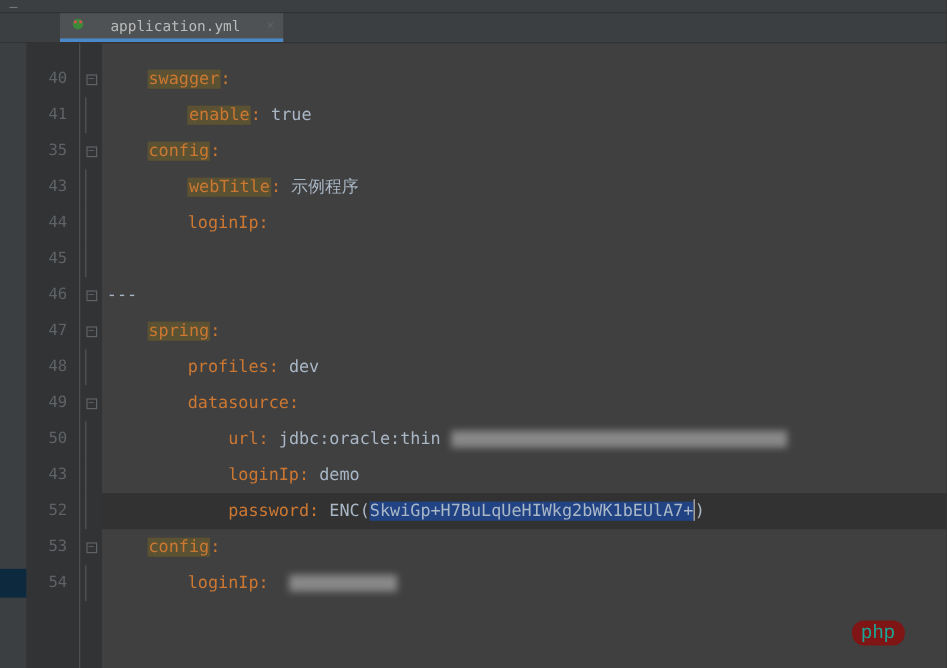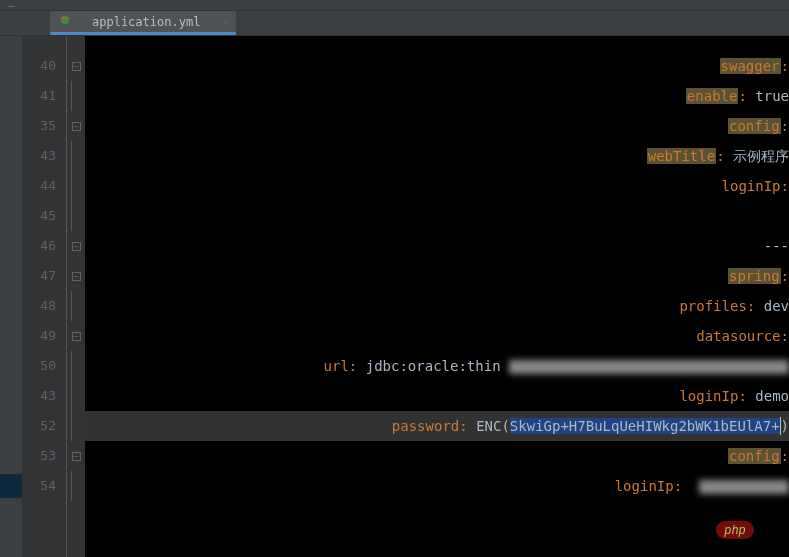--- a/index.html
+++ b/index.html
@@ -46,21 +46,21 @@
   .tab-icon svg { width: 14px; height: 14px; }
   .tab-close {
     color: #5e6366;
     font-size: 10px;
     cursor: pointer;
     margin-left: 2px;
   }
   .editor-area {
     display: flex;
     height: calc(100% - 36px);
-    background: #000000;
+    background: #404040;
   }
   .left-strip {
     width: 22px;
     background: #3c3f41;
   }
   .left-strip-hl {
     position: absolute;
     left: 0;
     top: 474px;
     width: 22px;
@@ -109,21 +109,20 @@
     text-align: center;
   }
   .fold-line {
     border-left: 1px solid #555555;
     height: 30px;
     margin-left: 4px;
   }
   .code-body .code-line {
     padding-left: 4px;
     white-space: pre;
-    text-align: right;
   }
   .line-cursor {
     background: #323232;
   }
   .hl-key {
     background: #5a5232;
     color: #cc7832;
     padding: 0 1px;
   }
   .key {
@@ -153,24 +152,23 @@
     vertical-align: middle;
   }
   .watermark {
     position: absolute;
     right: 35px;
     bottom: 20px;
     opacity: 0.85;
   }
   .watermark-pill {
     background: #8a0e0e;
-    color: #bef264;
+    color: #14b8a6;
     font-family: Arial, sans-serif;
-    font-size: 12px;
-    font-style: italic;
+    font-size: 16px;
     padding: 2px 8px;
     border-radius: 10px;
     letter-spacing: 0.5px;
   }
 </style>
 </head>
 <body>
 
 <div class="top-bar">
   <span class="top-dash">—</span>

